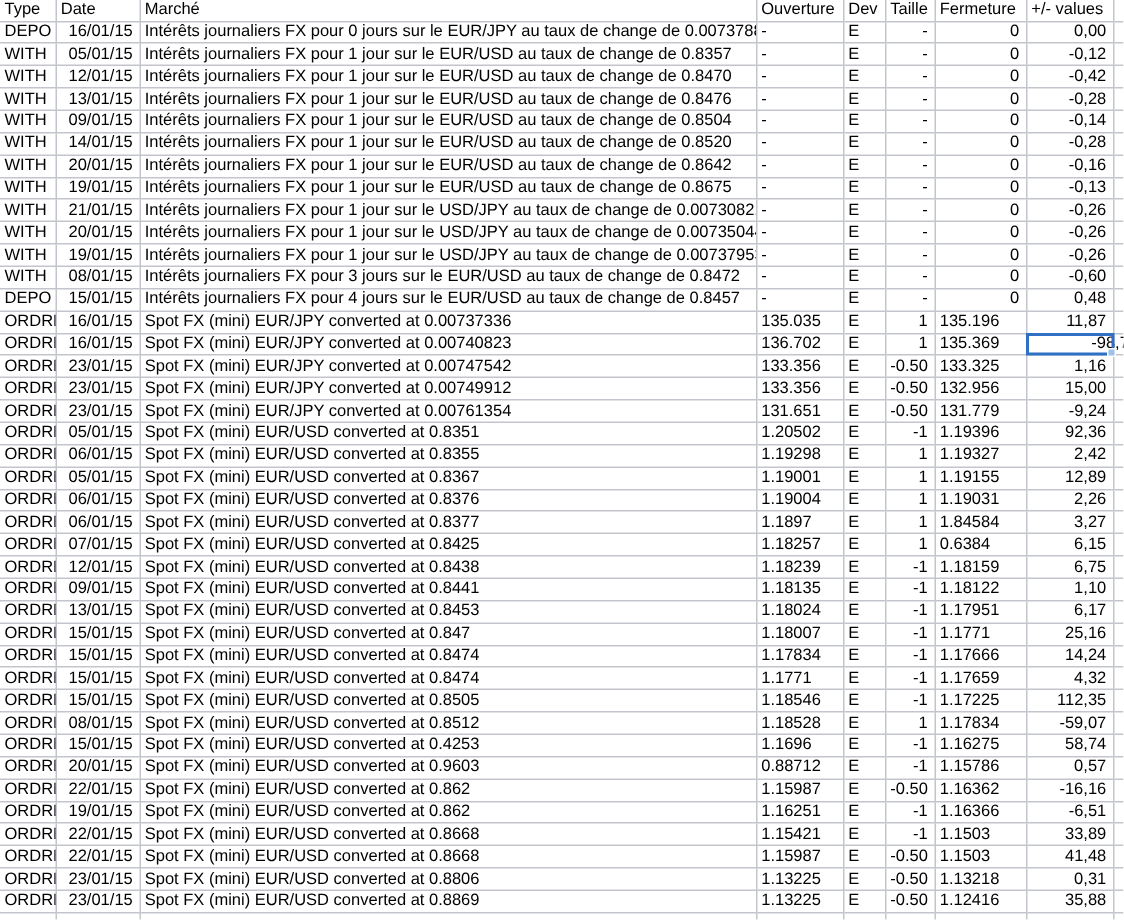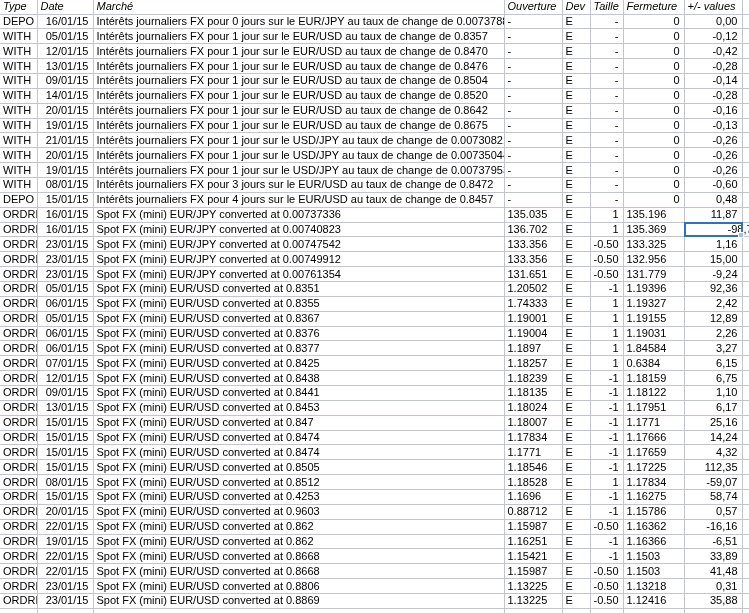--- a/index.html
+++ b/index.html
@@ -6,21 +6,21 @@
   html,body { width:749px; height:613px; overflow:hidden; background:#fff;
               font-family:"Liberation Sans", sans-serif; }
   table { border-collapse:collapse; table-layout:fixed; width:749px;
           font-size:11px; line-height:13px; color:#000; }
   th, td { border:1px solid #c2c6cc; height:14.87px; padding:0 4px 0 3px;
            overflow:hidden; white-space:nowrap; font-weight:normal;
            text-align:left; position:relative; vertical-align:middle; }
   thead th { height:14px; }
   tr > *:first-child { border-left:none; }
   tr > *:last-child  { border-right:none; }
-  thead tr > * { border-top:none;font-style:italic; }
+  thead tr > * { border-top:none; }
   .al-r { text-align:right; }
   .sel-box { position:absolute; left:-1px; top:-1px; right:-1px; bottom:-1px;
              border:2px solid #2f6fc4; pointer-events:none; }
   .fill-handle { position:absolute; right:-3px; bottom:-3px; width:6px; height:6px;
                  background:#9cc2ec; border:1px solid #ffffff; }
   td.selected { overflow:visible;padding-left:43px; }
 </style>
 </head>
 <body>
 
@@ -258,21 +258,21 @@
         <td>E</td>
         <td class="al-r">-1</td>
         <td>1.19396</td>
         <td class="al-r">92,36</td>
         <td></td>
       </tr>
       <tr>
         <td>ORDRE</td>
         <td class="al-r">06/01/15</td>
         <td>Spot FX (mini) EUR/USD converted at 0.8355</td>
-        <td>1.74333</td>
+        <td>1.19298</td>
         <td>E</td>
         <td class="al-r">1</td>
         <td>1.19327</td>
         <td class="al-r">2,42</td>
         <td></td>
       </tr>
       <tr>
         <td>ORDRE</td>
         <td class="al-r">05/01/15</td>
         <td>Spot FX (mini) EUR/USD converted at 0.8367</td>

